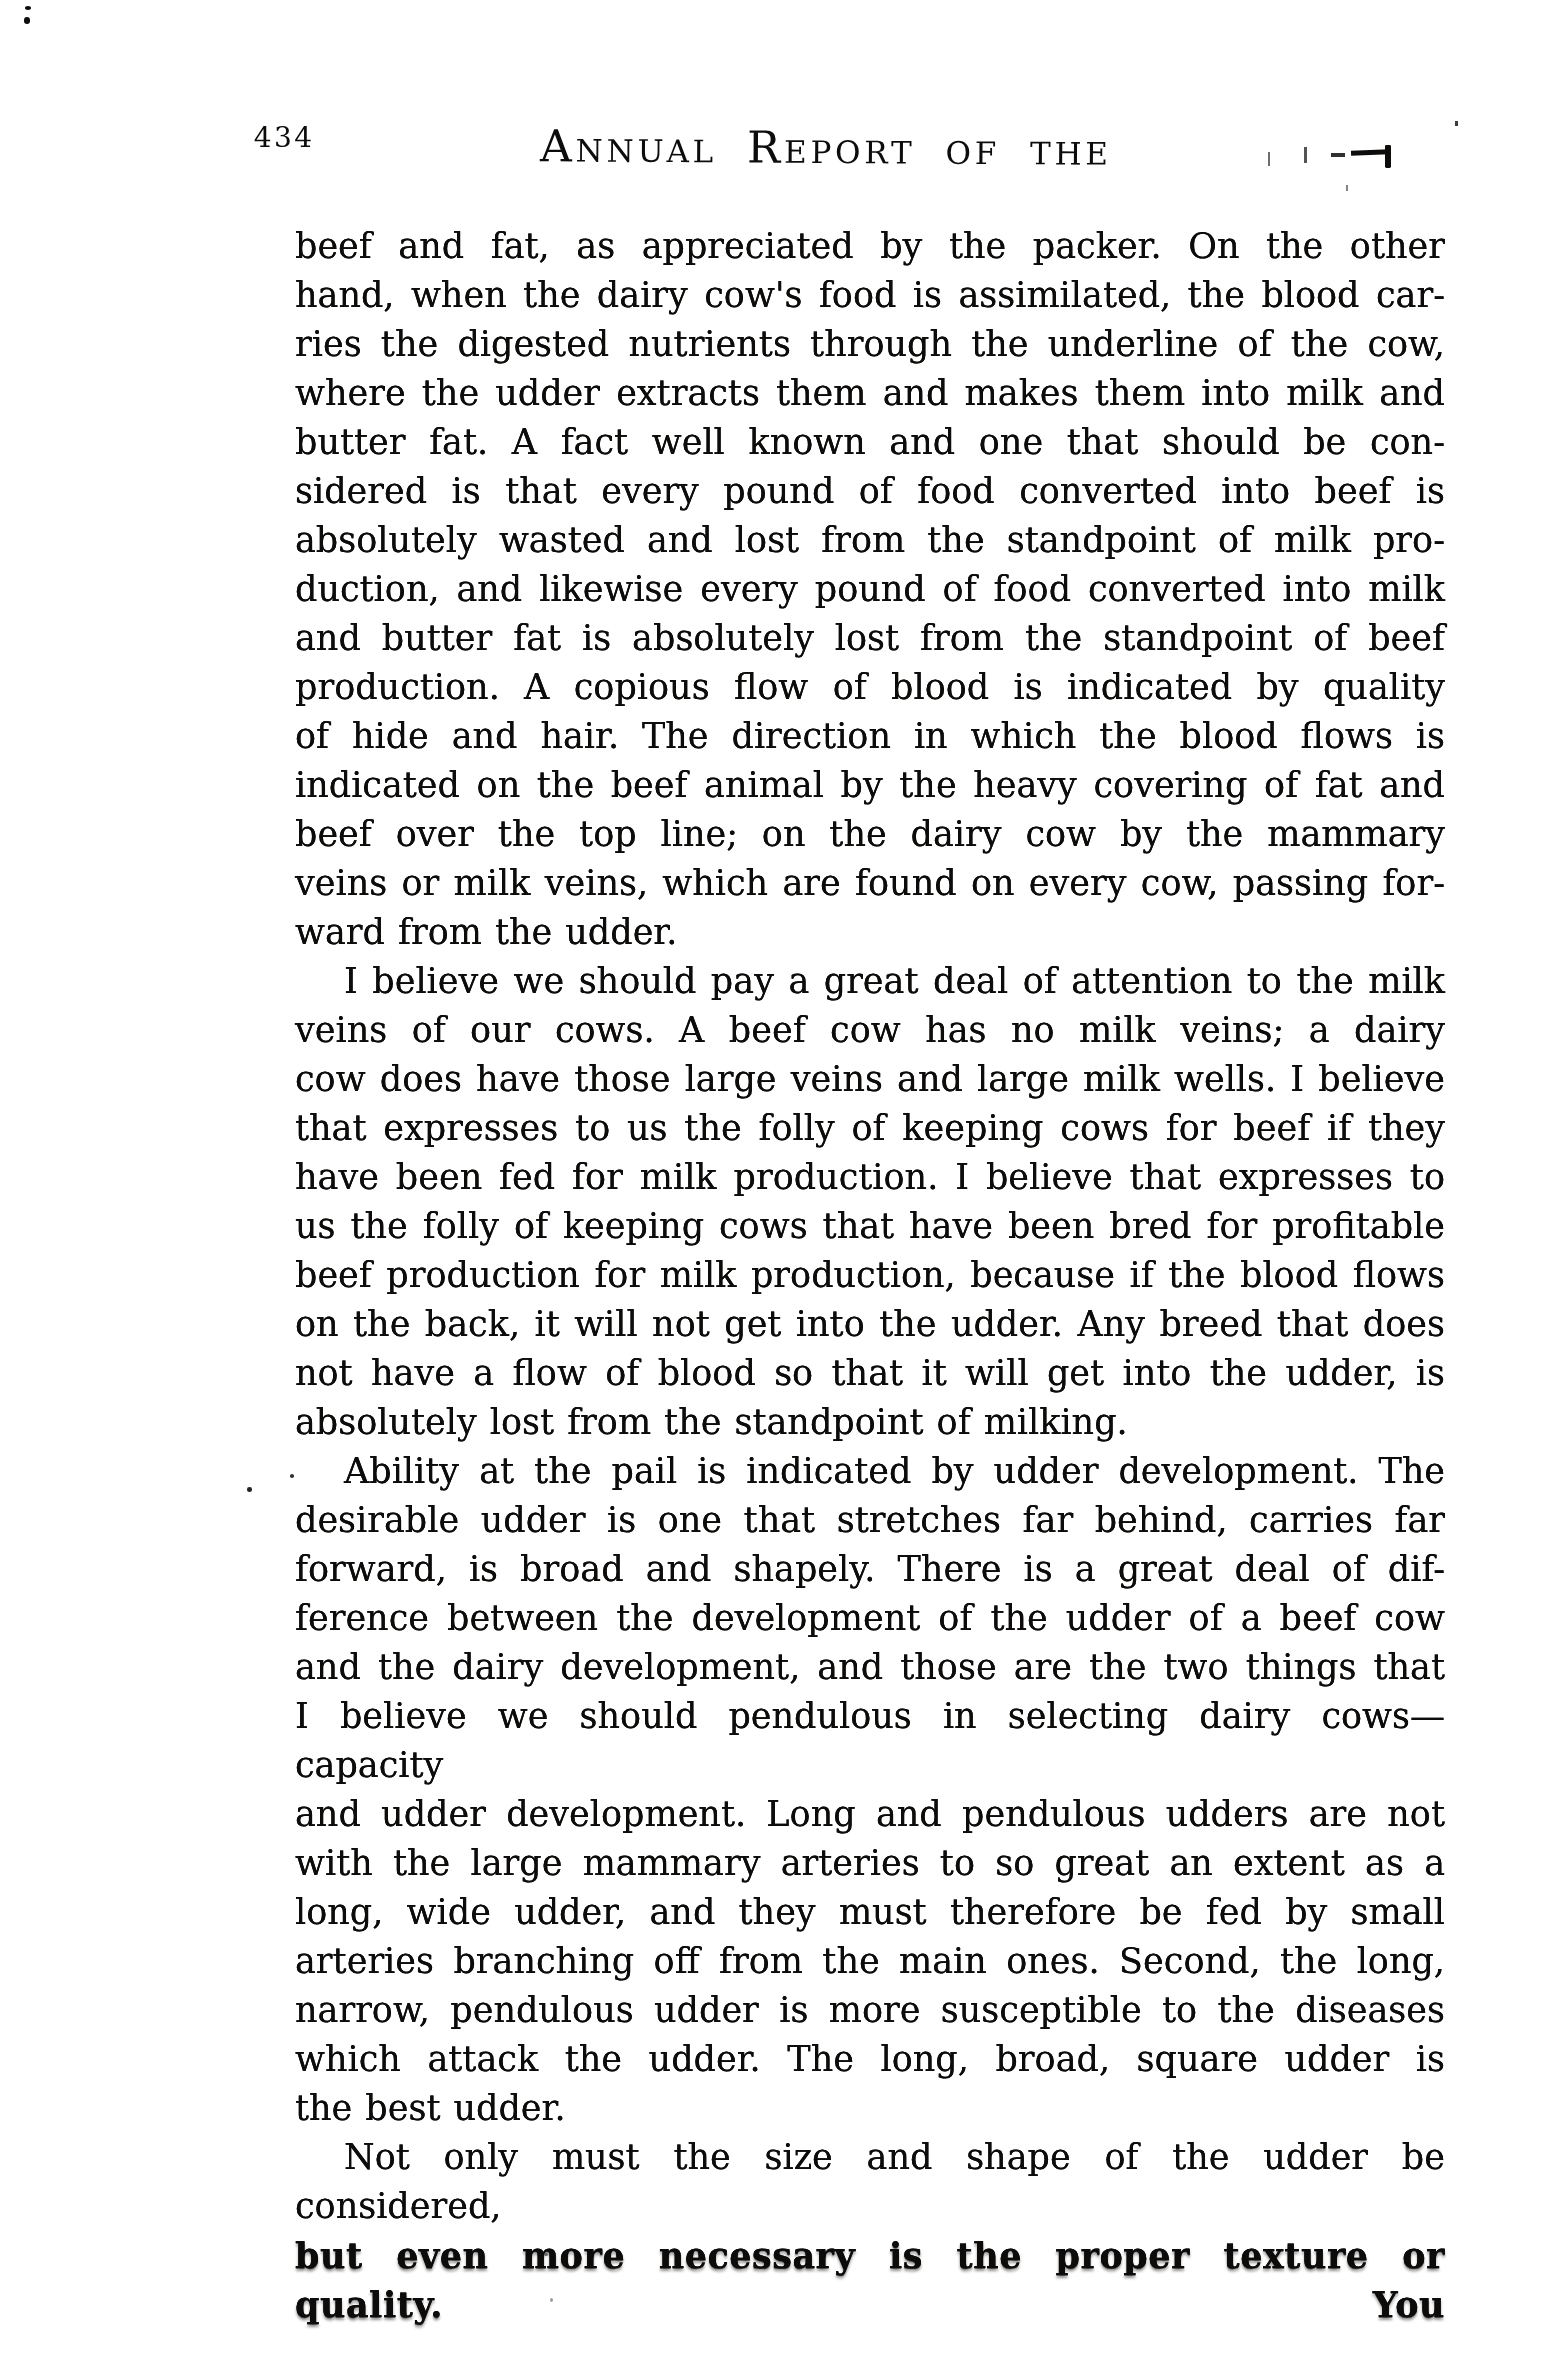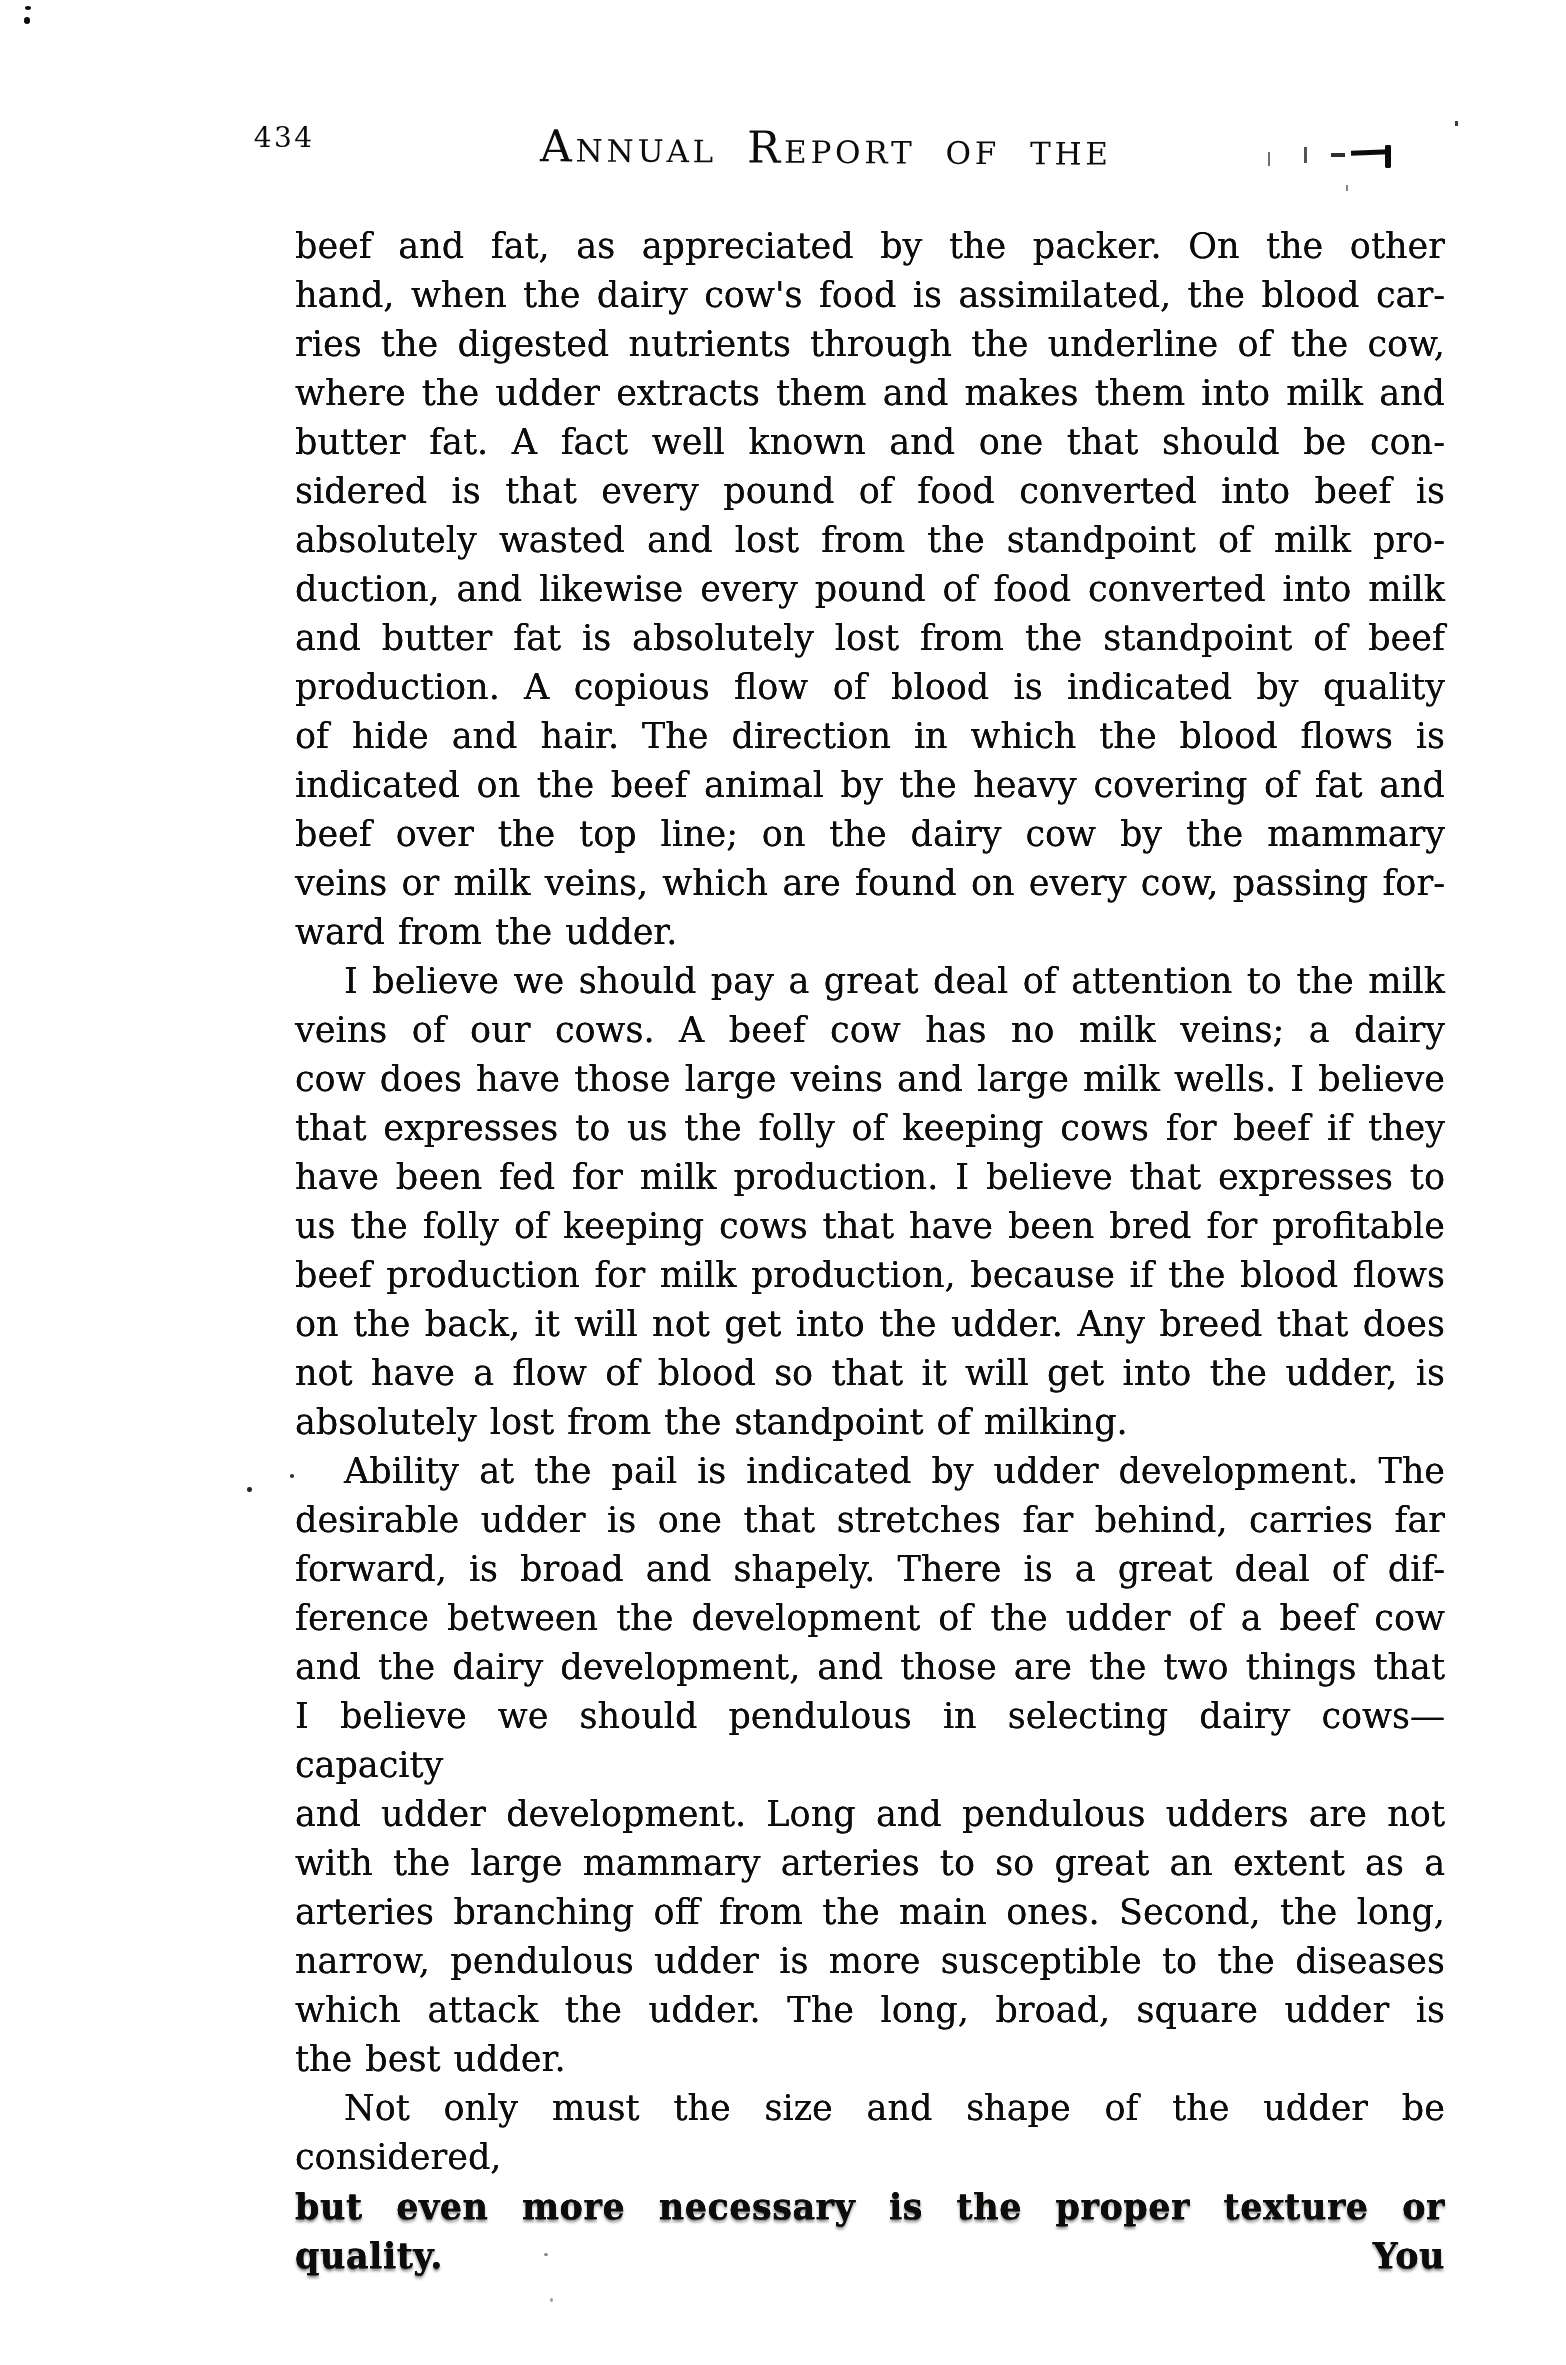--- a/index.html
+++ b/index.html
@@ -109,20 +109,21 @@
       </div>
       <div class="para">
         <div class="line ind">Ability at the pail is indicated by udder development.  The</div>
         <div class="line">desirable udder is one that stretches far behind, carries far</div>
         <div class="line">forward, is broad and shapely.  There is a great deal of dif-</div>
         <div class="line">ference between the development of the udder of a beef cow</div>
         <div class="line">and the dairy development, and those are the two things that</div>
         <div class="line">I believe we should pendulous in selecting dairy cows—capacity</div>
         <div class="line">and udder development.  Long and pendulous udders are not</div>
         <div class="line">with the large mammary arteries to so great an extent as a</div>
+        <div class="line">long, wide udder, and they must therefore be fed by small</div>
         <div class="line">arteries branching off from the main ones.  Second, the long,</div>
         <div class="line">narrow, pendulous udder is more susceptible to the diseases</div>
         <div class="line">which attack the udder.  The long, broad, square udder is</div>
         <div class="line end">the best udder.</div>
       </div>
       <div class="para">
         <div class="line ind">Not only must the size and shape of the udder be considered,</div>
         <div class="line smear">but even more necessary is the proper texture or quality.  You</div>
       </div>
     </main>

